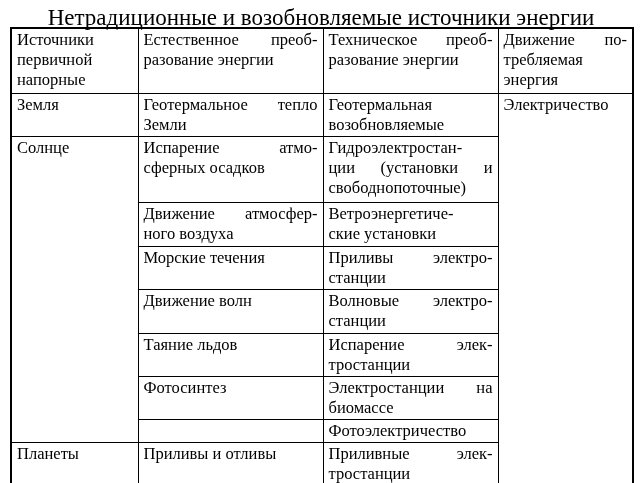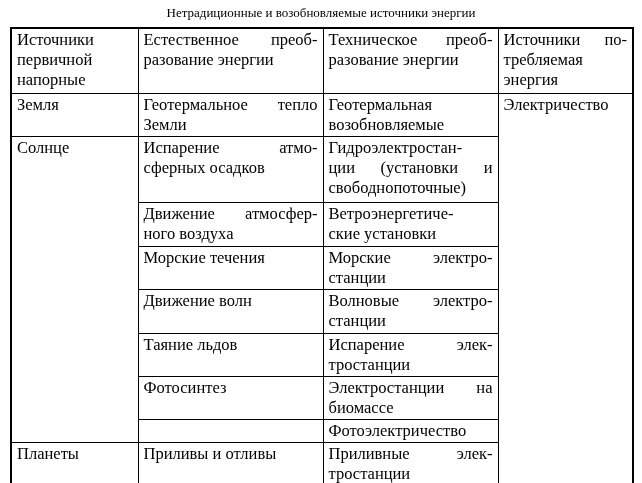--- a/index.html
+++ b/index.html
@@ -8,21 +8,21 @@
     background: #ffffff;
     color: #000000;
     font-family: "Liberation Serif", serif;
     position: relative;
     overflow: hidden;
   }
   .doc-title {
     position: absolute;
     top: 5px; left: 10px; width: 622px;
     text-align: center;
-    font-size: 13px;
+    font-size: 23px;
     white-space: nowrap;
   }
   table.energy {
     position: absolute;
     top: 27px; left: 10px;
     width: 622px;
     border-collapse: collapse;
     table-layout: fixed;
     border: 2px solid #000;
     font-size: 16.5px;
@@ -59,21 +59,21 @@
         </td>
       <td>
           <div class="jl">Естественное преоб-</div>
           <div>разование энергии</div>
         </td>
       <td>
           <div class="jl">Техническое преоб-</div>
           <div>разование энергии</div>
         </td>
       <td>
-          <div class="jl">Источники по-</div>
+          <div class="jl">Движение по-</div>
           <div class="jl">требляемая</div>
           <div>энергия</div>
         </td>
     </tr>
     <tr style="height:39px">
       <td>
           <div>Земля</div>
         </td>
       <td>
           <div class="jl">Геотермальное тепло</div>
@@ -109,21 +109,21 @@
       <td>
           <div class="jl">Ветроэнергетиче-</div>
           <div>ские установки</div>
         </td>
     </tr>
     <tr style="height:43px">
       <td>
           <div>Морские течения</div>
         </td>
       <td>
-          <div class="jl">Морские электро-</div>
+          <div class="jl">Приливы электро-</div>
           <div>станции</div>
         </td>
     </tr>
     <tr style="height:44px">
       <td>
           <div>Движение волн</div>
         </td>
       <td>
           <div class="jl">Волновые электро-</div>
           <div>станции</div>

